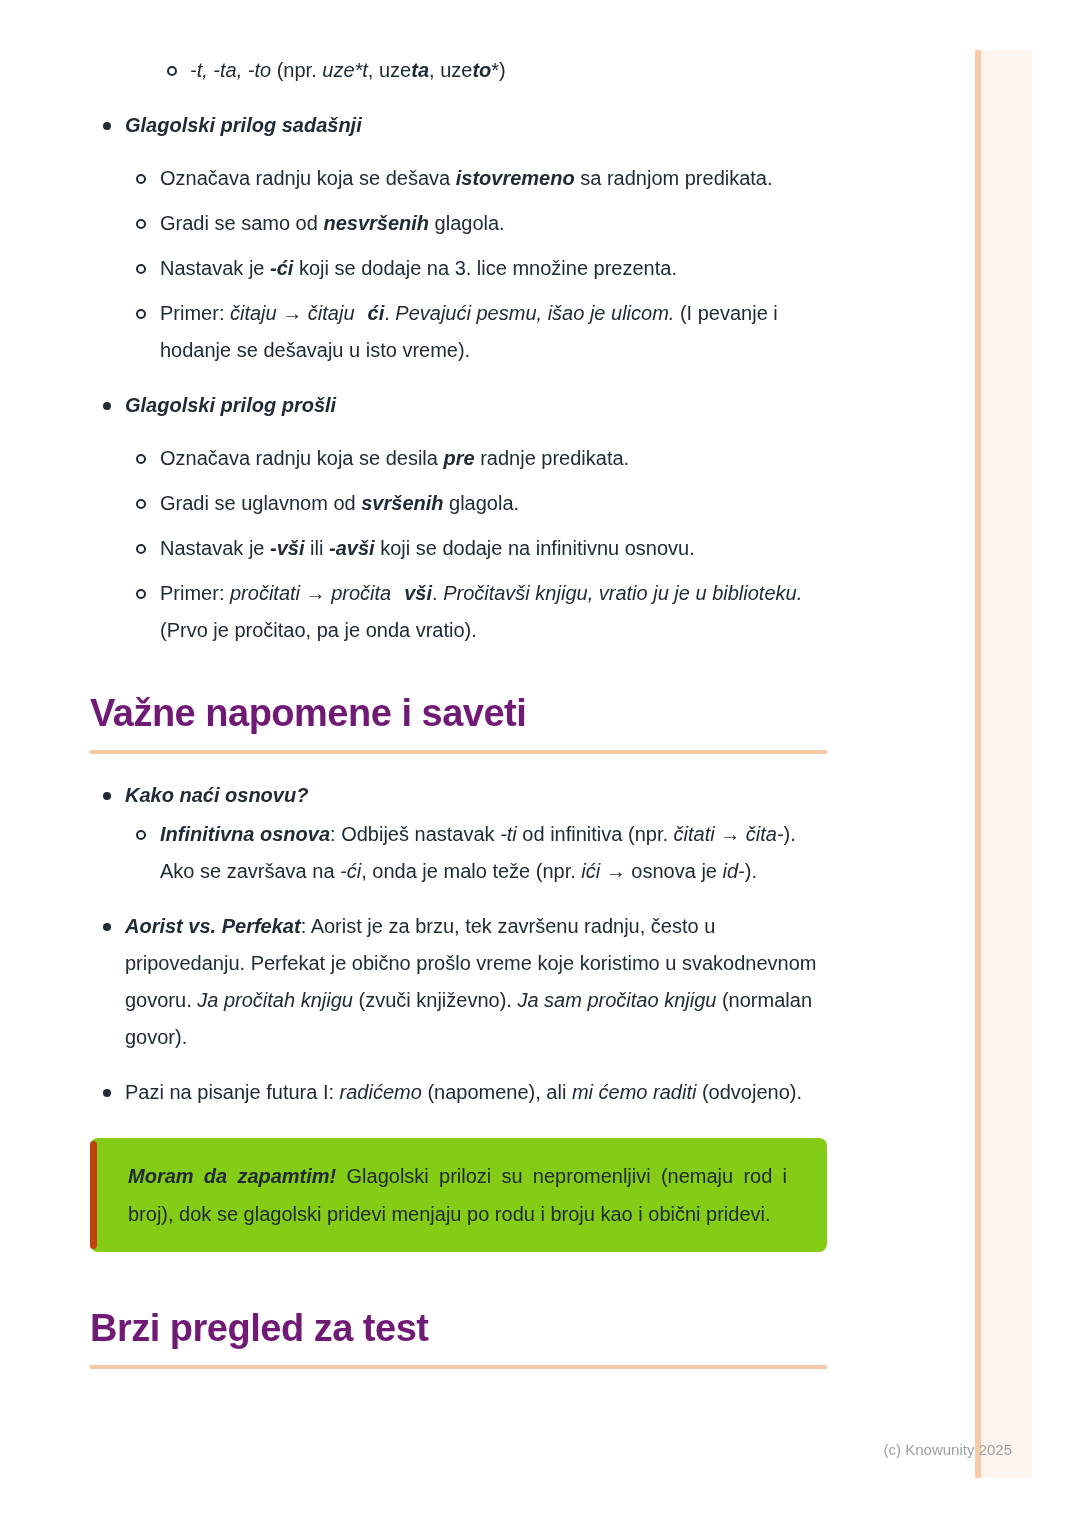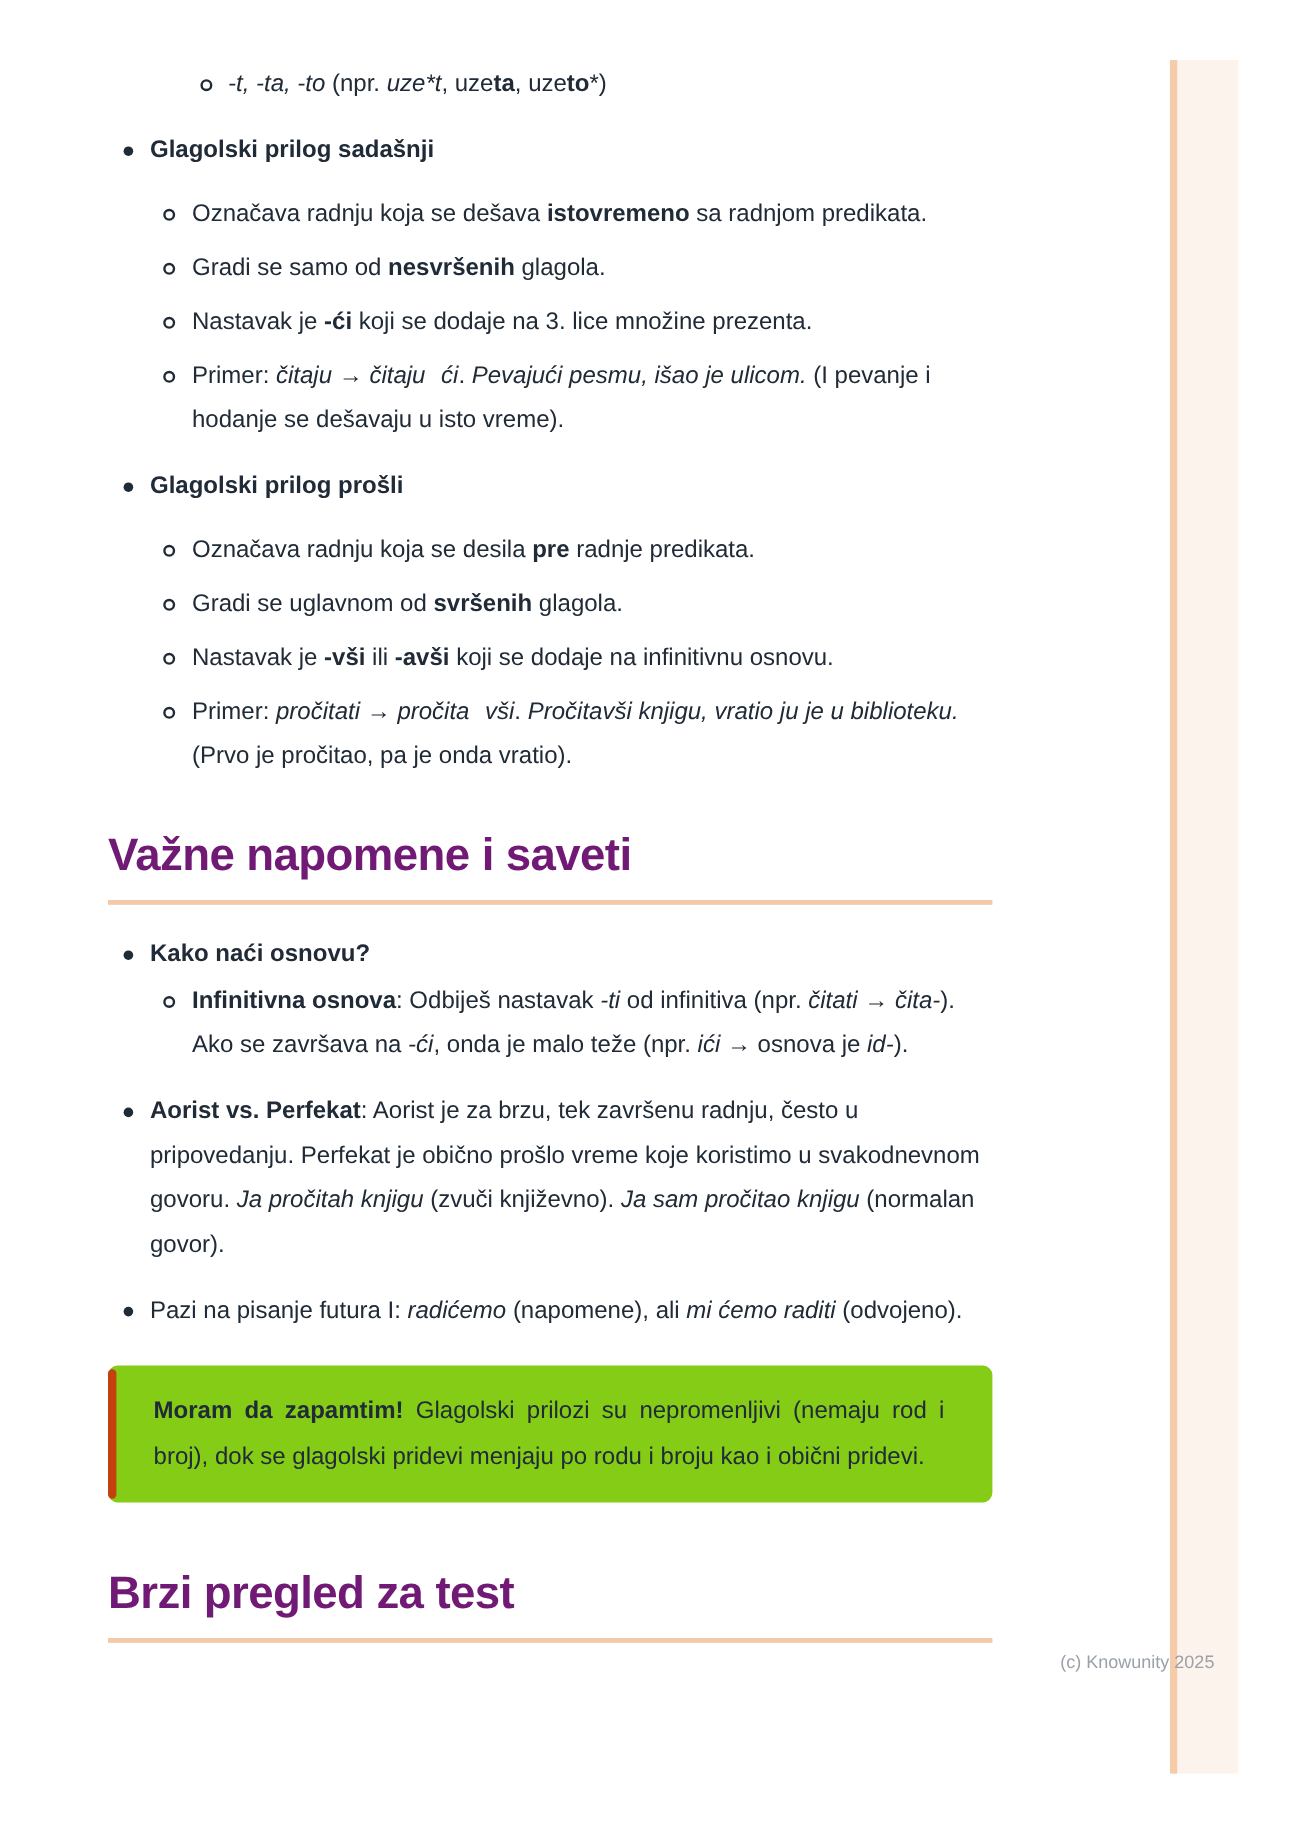--- a/index.html
+++ b/index.html
@@ -57,23 +57,23 @@
     top: 14px;
     width: 6px; height: 6px;
     border-radius: 50%;
     border: 2px solid #202B37;
     background: transparent;
   }
   .li2::before { left: 46px; }
   .li3::before { left: 77px; }
 
   .seg-r { font-weight: normal; font-style: normal; text-align: right; }
-  .seg-b { font-weight: bold; }
+  .seg-b { font-weight: bold; font-style: italic; }
   .seg-i { font-style: italic; }
-  .seg-bi { font-weight: normal; font-style: italic; padding-left: 13px; }
+  .seg-bi { font-weight: bold; font-style: italic; padding-left: 13px; }
 
   h2.sec {
     font-size: 38px;
     line-height: 42px;
     font-weight: bold;
     letter-spacing: -0.5px;
     color: #701a75;
     margin: 43px 0 0 0;
     padding-bottom: 16px;
     border-bottom: 4px solid #F3C9A7;
@@ -98,21 +98,21 @@
   .callout p {
     margin: 0;
     font-size: 20px;
     line-height: 38px;
     text-align: justify;
   }
   .callout + h2.sec { margin-top: 55px; }
 
   .footer {
     position: absolute;
-    top: 1377px;
+    top: 1441px;
     right: 68px;
     font-size: 15px;
     color: #9BA1A9;
     z-index: 3;
   }
 </style>
 </head>
 <body>
 
 <div class="side-band"></div>

